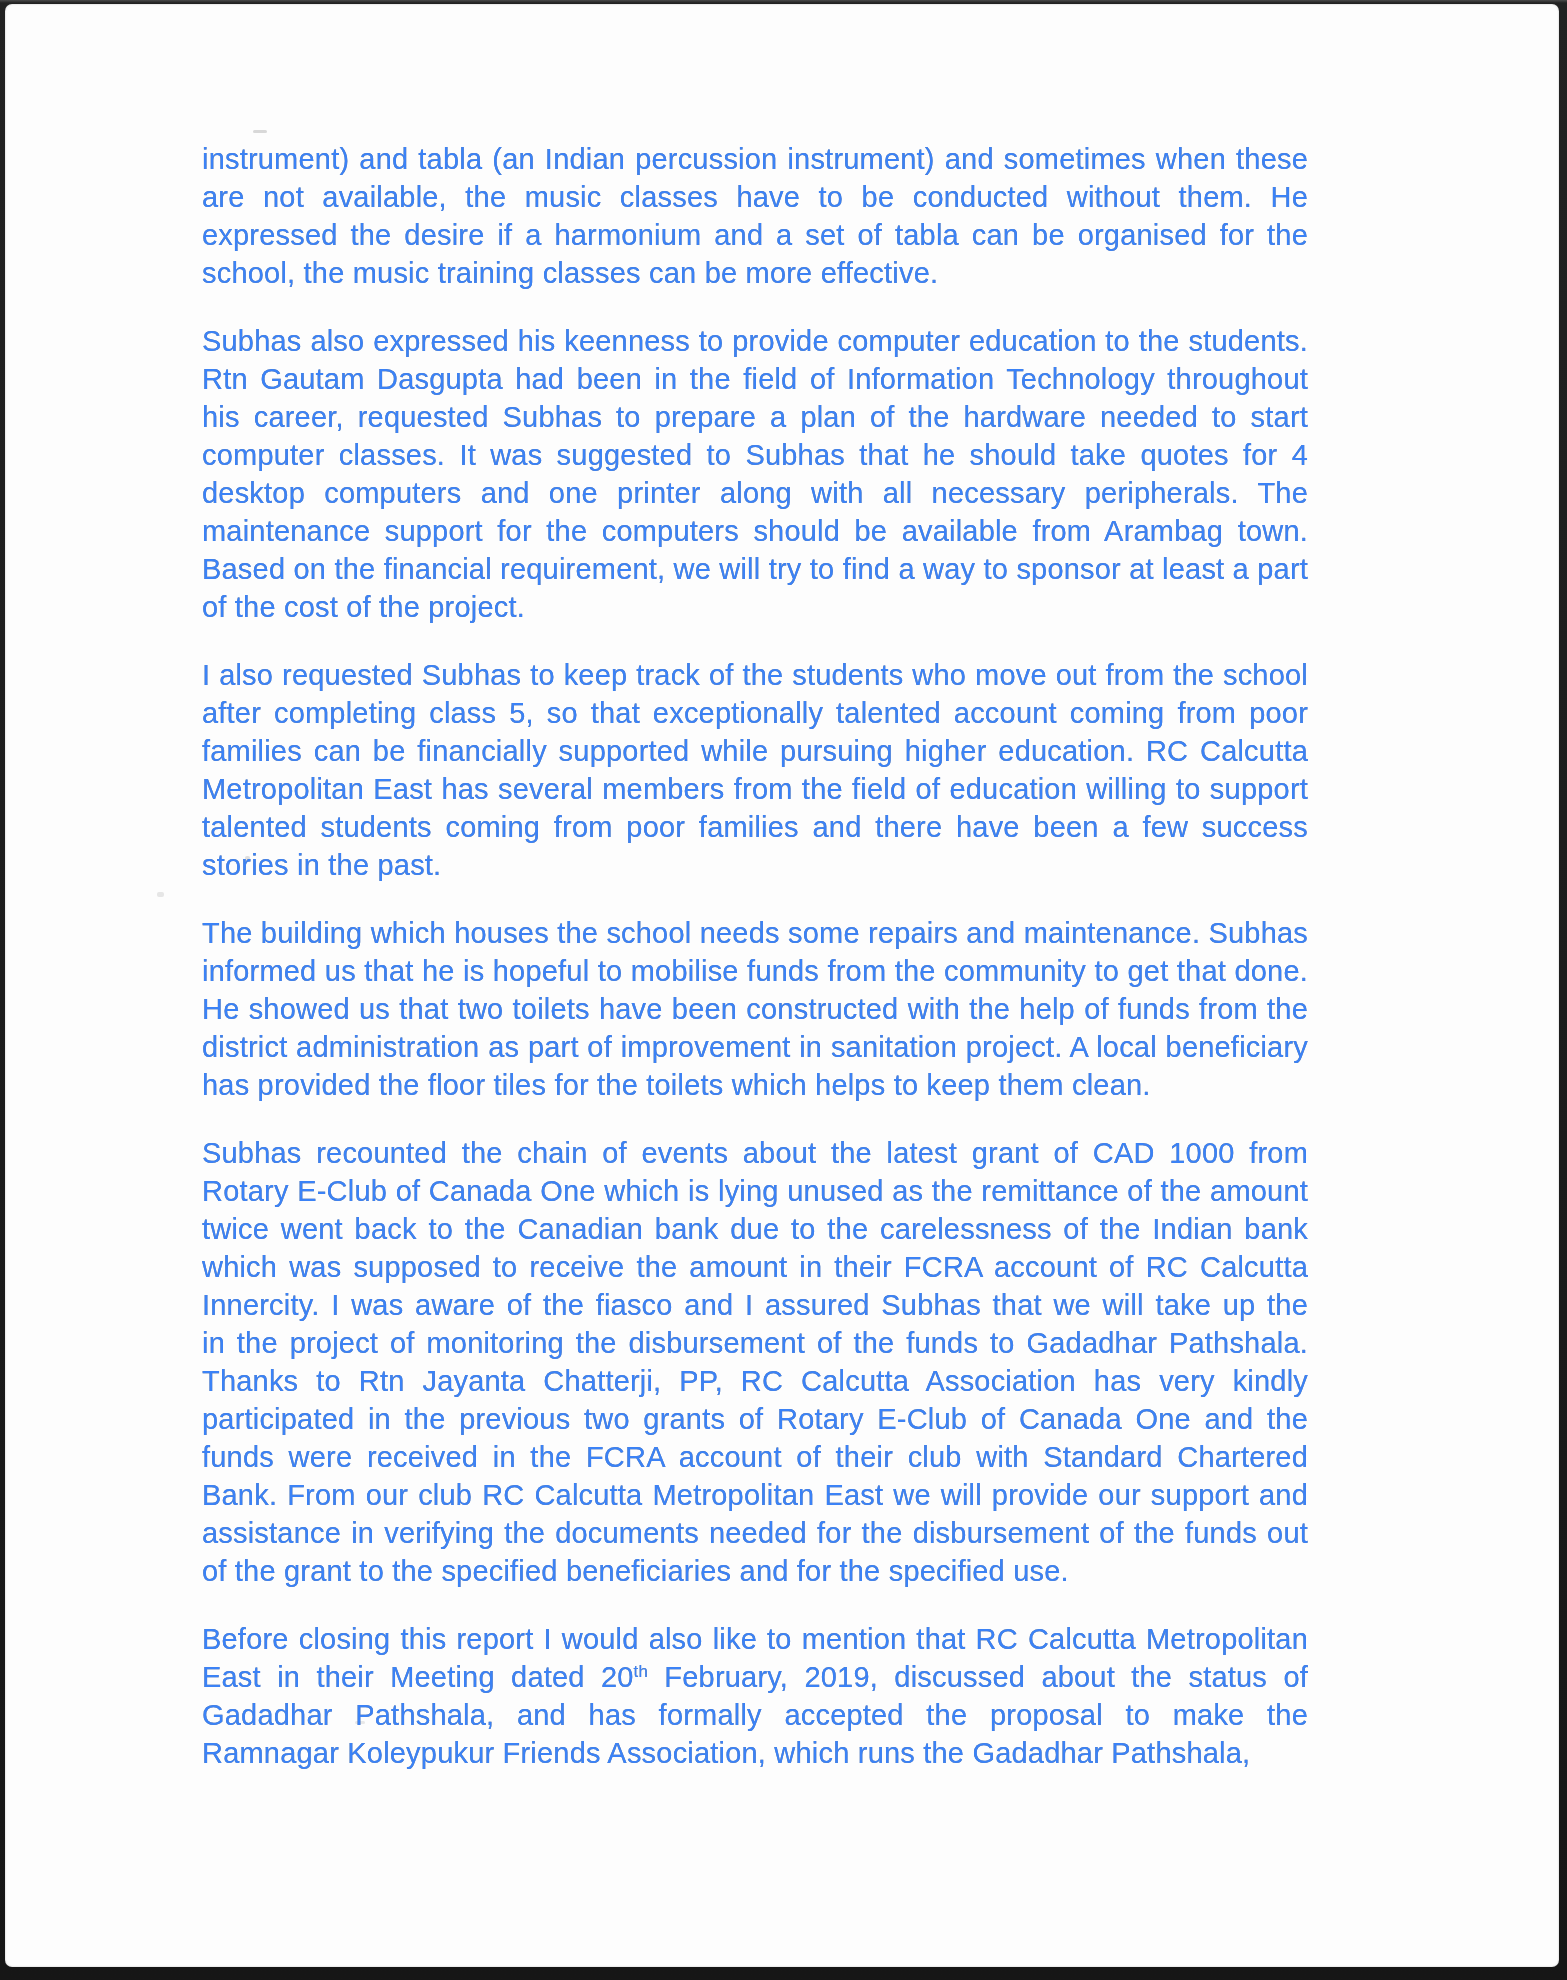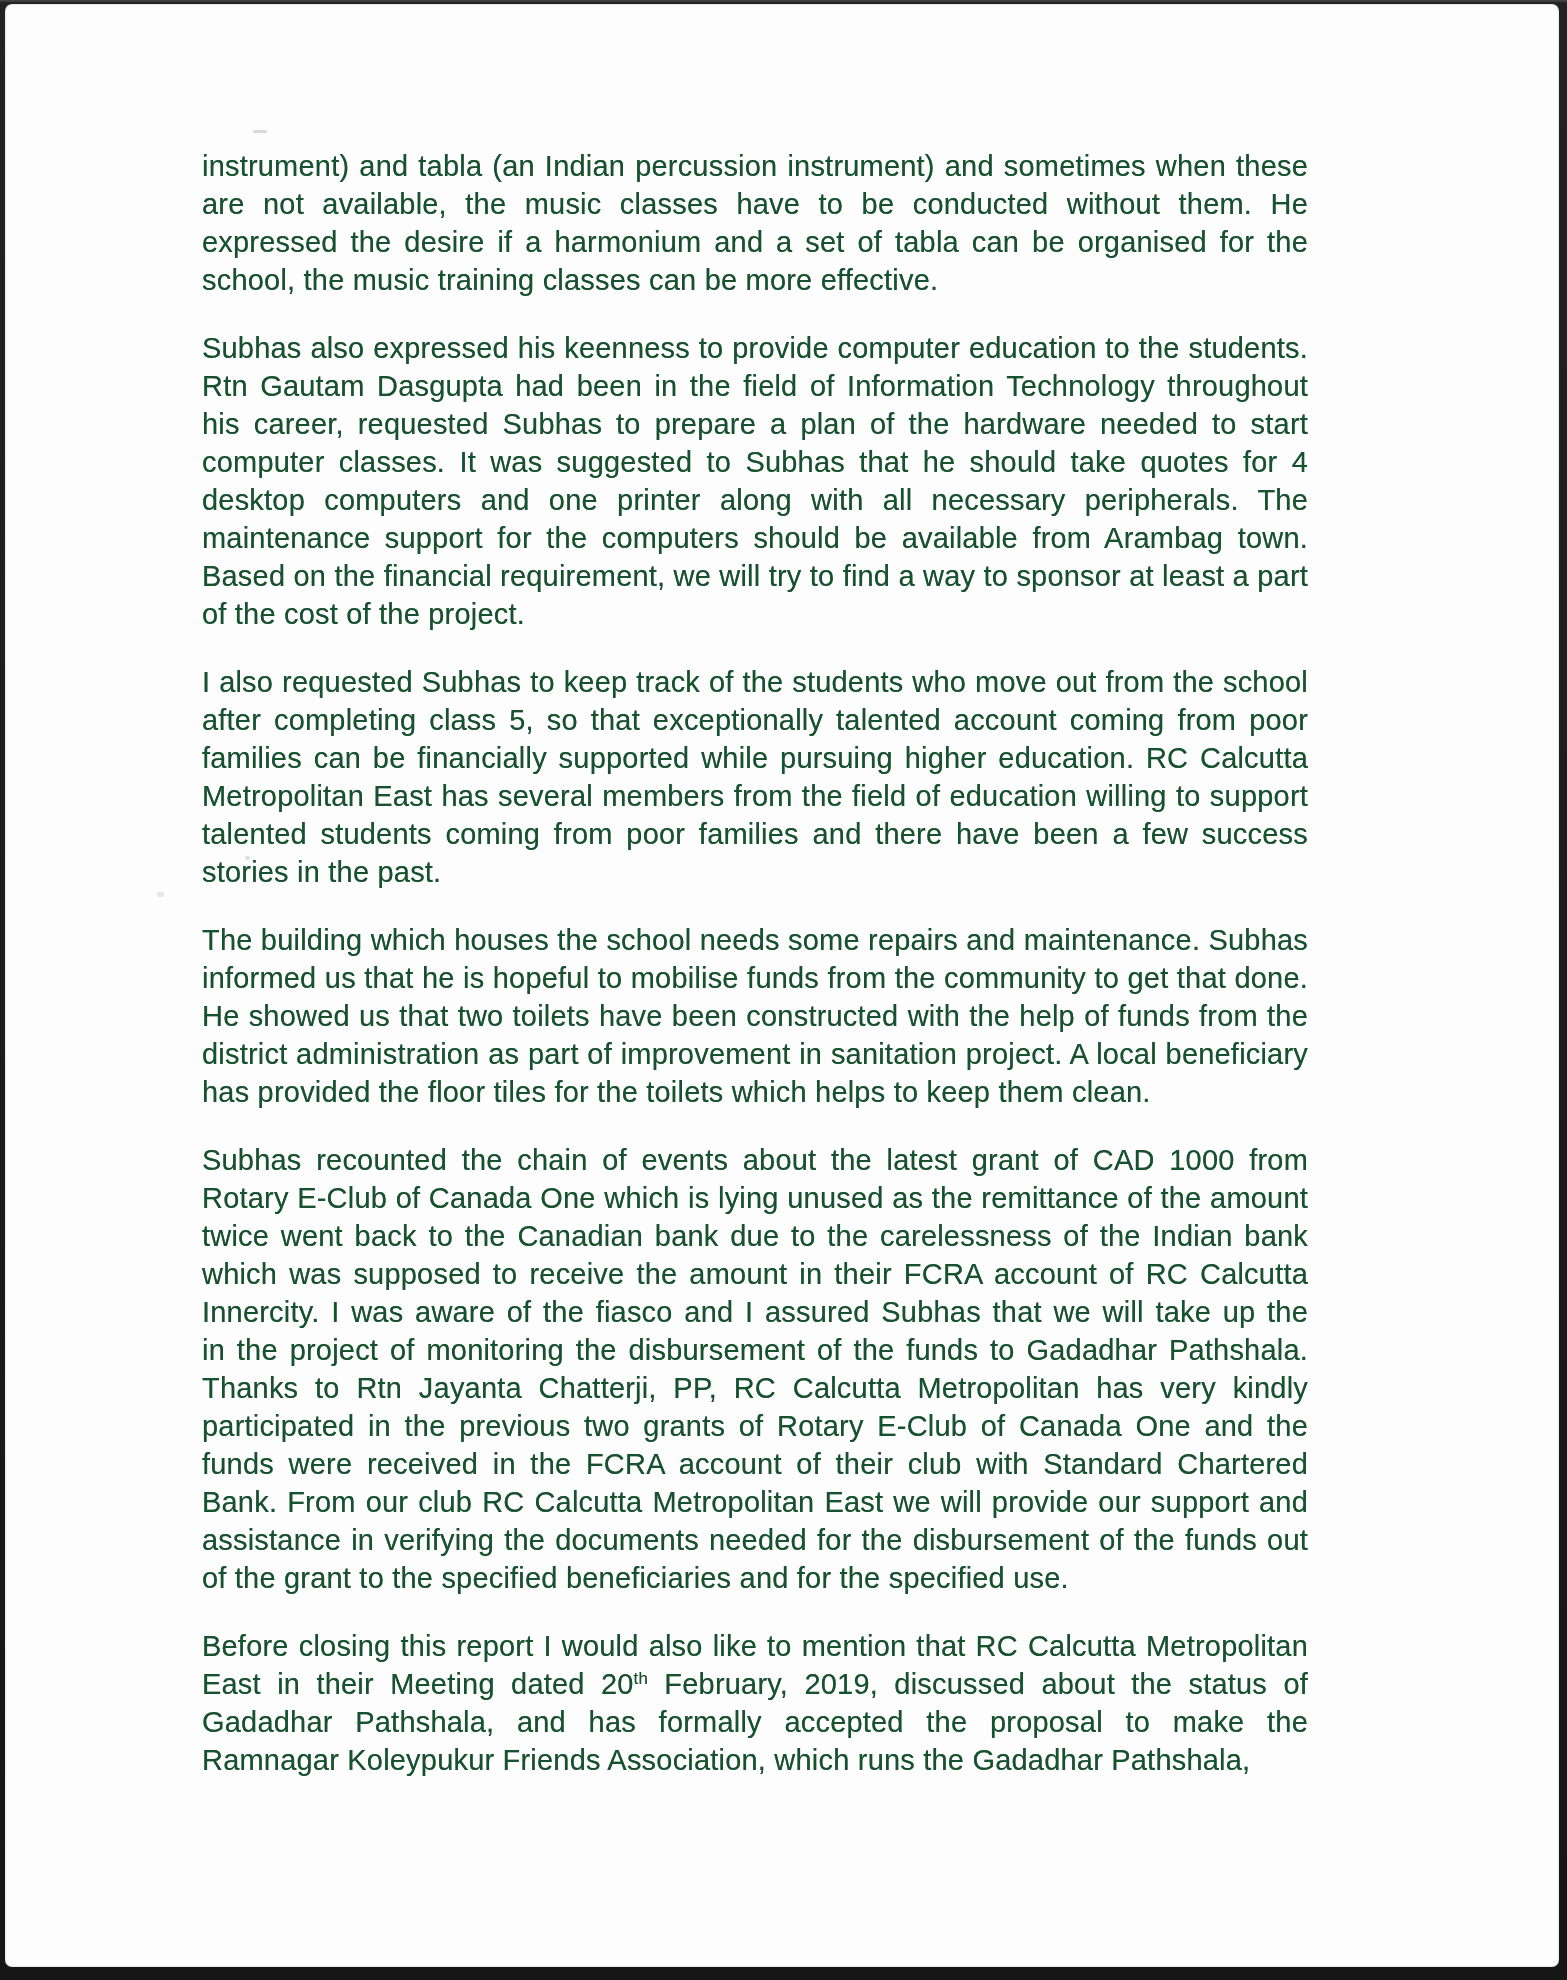--- a/index.html
+++ b/index.html
@@ -24,24 +24,23 @@
     border-radius: 7px;
     box-shadow: inset 0 0 2px rgba(0,0,0,0.25);
   }
   .doc-text {
     position: absolute;
     left: 197px;
     top: 136px;
     width: 1106px;
     font-size: 29px;
     line-height: 38px;
-    color: #14532d;
+    color: #3b82f6;
     letter-spacing: 0.2px;
     text-shadow: 0 0 0.5px rgba(20,20,20,0.55);
-    margin-top: 7px;
   }
   .paragraph {
     margin: 0 0 30px 0;
   }
   .line {
     text-align: justify;
     text-align-last: justify;
     white-space: normal;
   }
   .line.last {
@@ -103,21 +102,21 @@
         <div class="line">district administration as part of improvement in sanitation project. A local beneficiary</div>
         <div class="line last">has provided the floor tiles for the toilets which helps to keep them clean.</div>
       </div>
       <div class="paragraph">
         <div class="line">Subhas recounted the chain of events about the latest grant of CAD 1000 from</div>
         <div class="line">Rotary E-Club of Canada One which is lying unused as the remittance of the amount</div>
         <div class="line">twice went back to the Canadian bank due to the carelessness of the Indian bank</div>
         <div class="line">which was supposed to receive the amount in their FCRA account of RC Calcutta</div>
         <div class="line">Innercity. I was aware of the fiasco and I assured Subhas that we will take up the</div>
         <div class="line">in the project of monitoring the disbursement of the funds to Gadadhar Pathshala.</div>
-        <div class="line">Thanks to Rtn Jayanta Chatterji, PP, RC Calcutta Metropolitan has very kindly</div>
+        <div class="line">Thanks to Rtn Jayanta Chatterji, PP, RC Calcutta Association has very kindly</div>
         <div class="line">participated in the previous two grants of Rotary E-Club of Canada One and the</div>
         <div class="line">funds were received in the FCRA account of their club with Standard Chartered</div>
         <div class="line">Bank. From our club RC Calcutta Metropolitan East we will provide our support and</div>
         <div class="line">assistance in verifying the documents needed for the disbursement of the funds out</div>
         <div class="line last">of the grant to the specified beneficiaries and for the specified use.</div>
       </div>
       <div class="paragraph">
         <div class="line">Before closing this report I would also like to mention that RC Calcutta Metropolitan</div>
         <div class="line"><span>East in their Meeting dated 20</span><sup>th</sup><span> February, 2019, discussed about the status of</span></div>
         <div class="line">Gadadhar Pathshala, and has formally accepted the proposal to make the</div>

